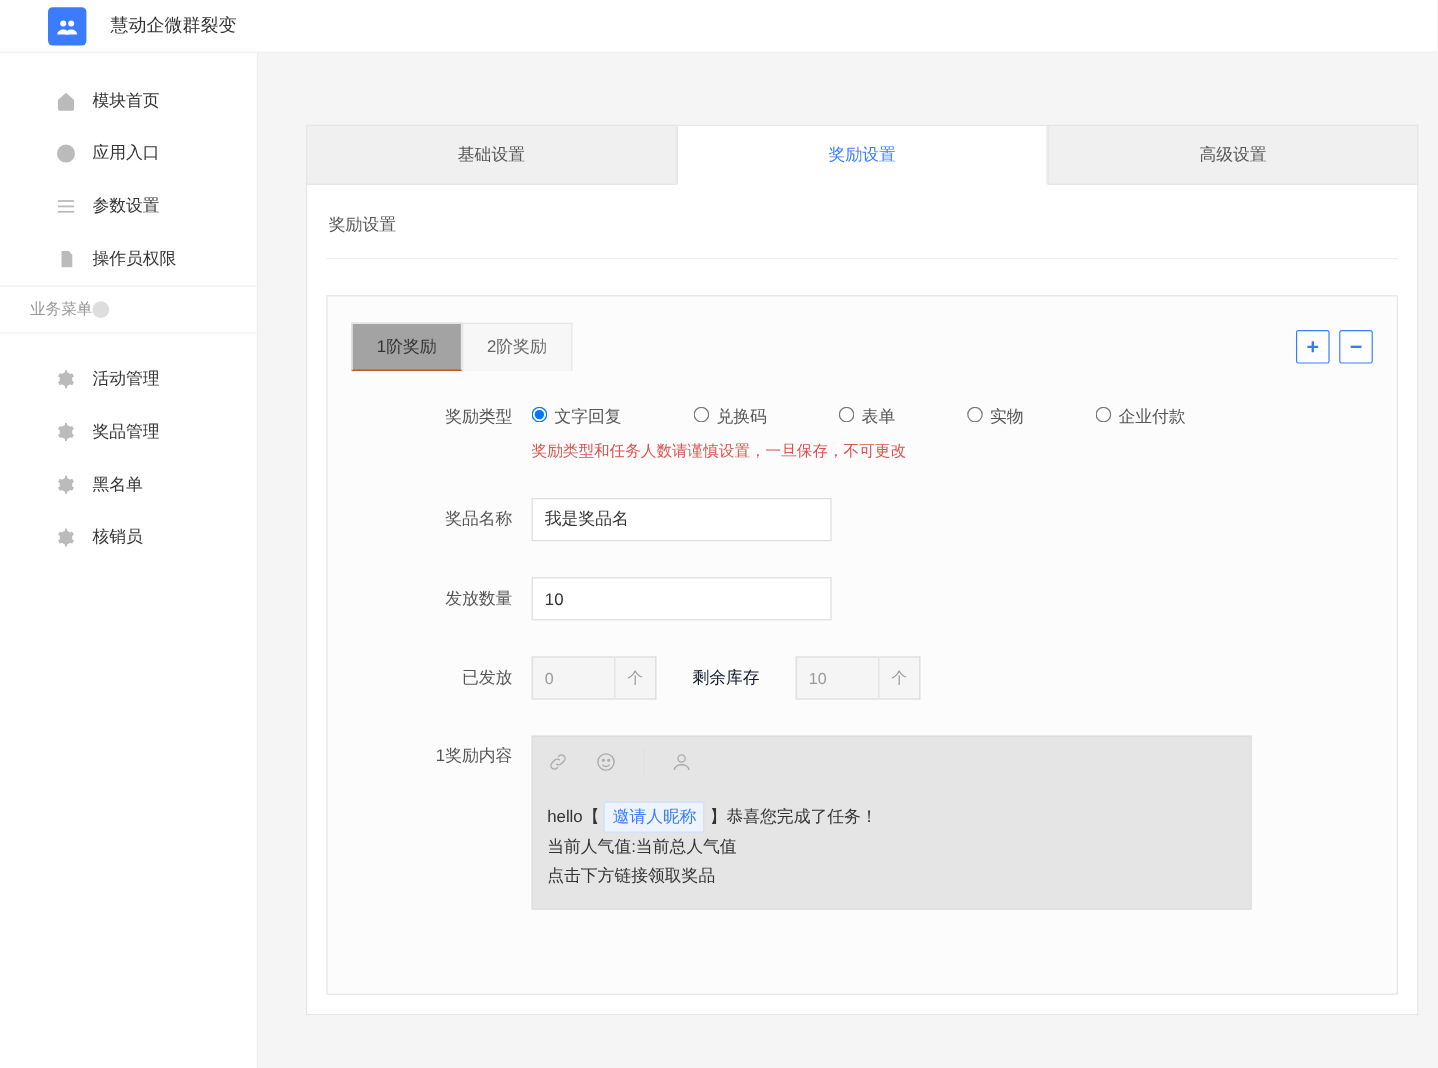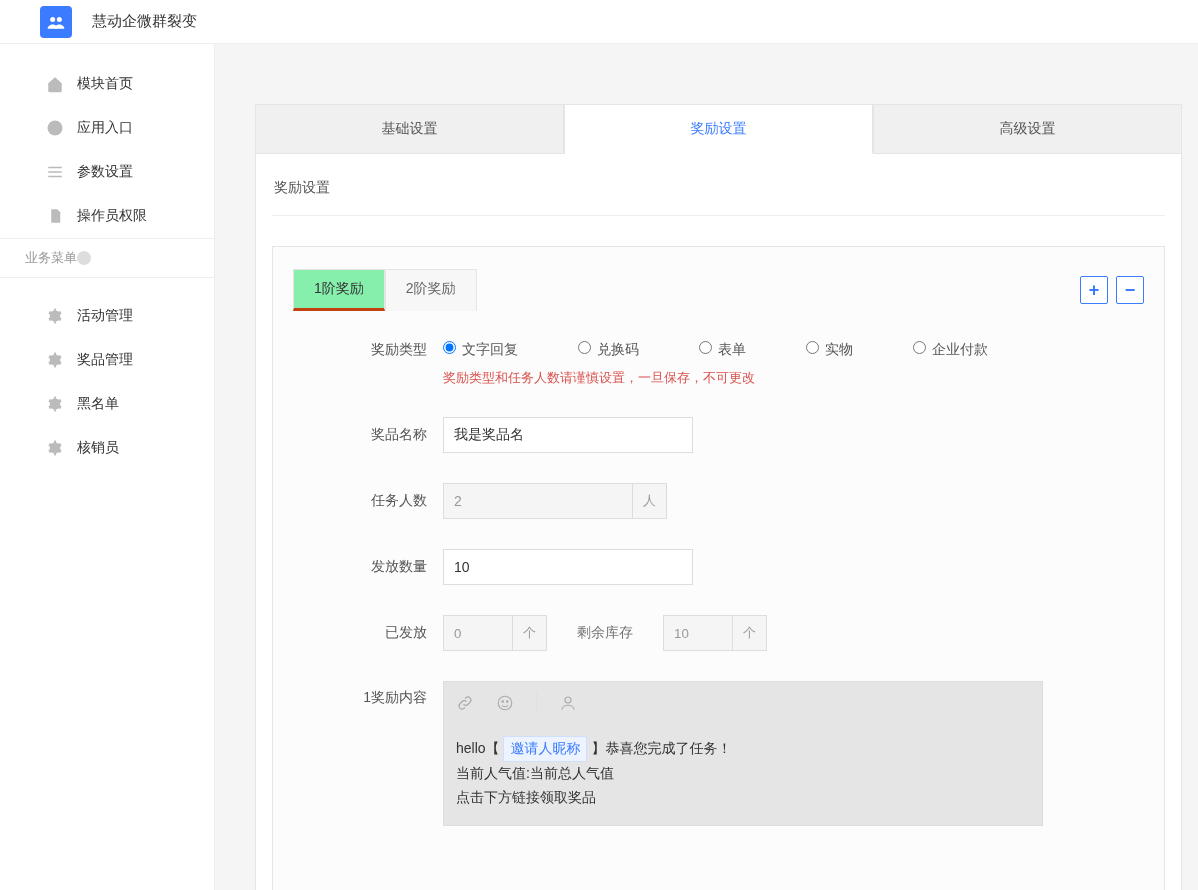--- a/index.html
+++ b/index.html
@@ -118,23 +118,23 @@
     .inner-tab {
       padding: 10px 20px;
       background: #f7f7f7;
       border: 1px solid #e5e5e5;
       border-bottom: none;
       color: #666;
       cursor: pointer;
       margin-bottom: -1px;
     }
     .inner-tab.active {
-      background: #86efac;
+      background: #a3a3a3;
       color: #333;
-      border-bottom: 3px solid #c2410c;
+      border-bottom: 1px solid #c2410c;
     }
     .tab-actions { display: flex; gap: 8px; }
     .sq-btn {
       width: 28px; height: 28px;
       border: 1px solid #3b7cff;
       color: #3b7cff;
       background: #fff;
       display: flex; align-items: center; justify-content: center;
       font-size: 18px; font-weight: bold;
       cursor: pointer;
@@ -373,39 +373,34 @@
             </label>
           </div>
         </div>
         <div class="warn">奖励类型和任务人数请谨慎设置，一旦保存，不可更改</div>
 
         <div class="form-row">
           <div class="form-label">奖品名称</div>
           <input class="txt-input" value="我是奖品名" style="">
         </div>
 
-        <div class="form-row">
-          <div class="form-label">任务人数</div>
-          <input class="num-input" disabled="" value="2" style="">
-          <span class="addon">人</span>
-        </div>
 
         <div class="form-row">
           <div class="form-label">发放数量</div>
           <input class="txt-input" value="10" style="">
         </div>
 
         <div class="form-row">
           <div class="form-label">已发放</div>
           <div class="inline-group">
             <div style="display:flex">
               <input class="small-input" disabled="" value="0" style="">
               <span class="addon">个</span>
             </div>
-            <span style="color:#737373">剩余库存</span>
+            <span style="color:#0f172a">剩余库存</span>
             <div style="display:flex">
               <input class="small-input" disabled="" value="10" style="">
               <span class="addon">个</span>
             </div>
           </div>
         </div>
 
         <div class="form-row" style="align-items:flex-start">
           <div class="form-label" style="padding-top:8px">1奖励内容</div>
           <div class="editor">

